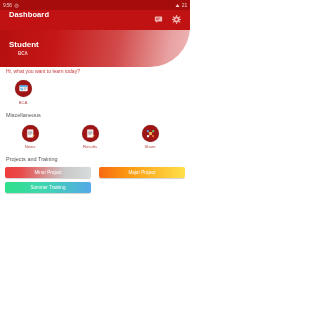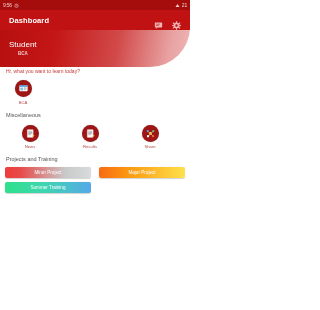--- a/index.html
+++ b/index.html
@@ -55,21 +55,21 @@
   .sb-ico svg { display:block; }
 
   
   .appbar {
     position: absolute;
     top: 10px; left: 0;
     width: 190px;
     height: 20px;
     background: #c01212;
     display: flex;
-    align-items: center;
+    align-items: flex-start;
     z-index: 5;
   }
   .appbar-title {
     color: #ffffff;
     font-size: 7.5px;
     font-weight: bold;
     margin-left: 9px;
     letter-spacing: 0.1px;
     white-space: nowrap;
   }
@@ -97,21 +97,21 @@
     z-index: 1;
   }
   .hero-user {
     position: absolute;
     left: 9px;
     top: 30px;
   }
   .hero-name {
     color: #ffffff;
     font-size: 8px;
-    font-weight: normal;
+    font-weight: bold;
     line-height: 10px;
     white-space: nowrap;
   }
   .hero-sub {
     color: #f3cccc;
     font-size: 4.5px;
     font-weight: bold;
     line-height: 7px;
     margin-left: 9px;
     white-space: nowrap;

